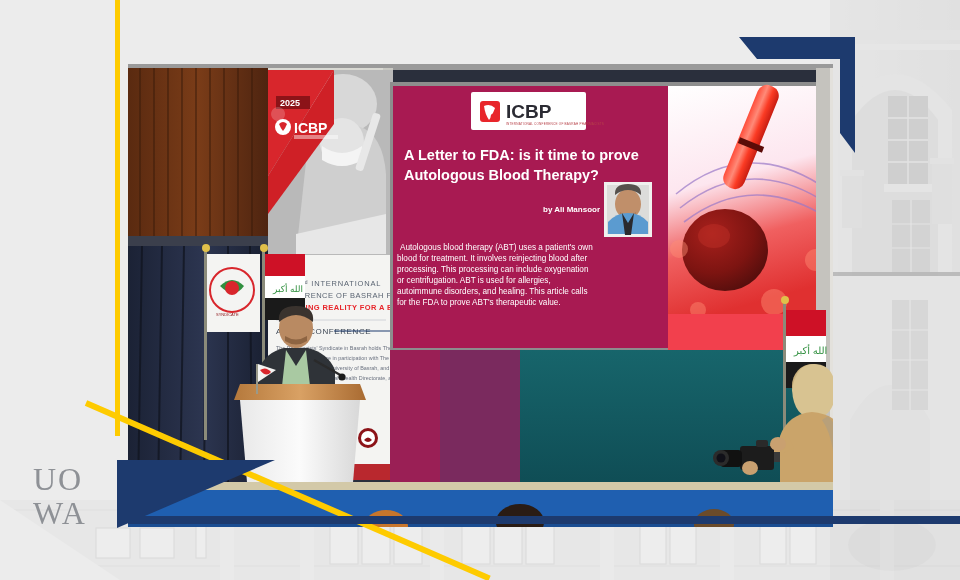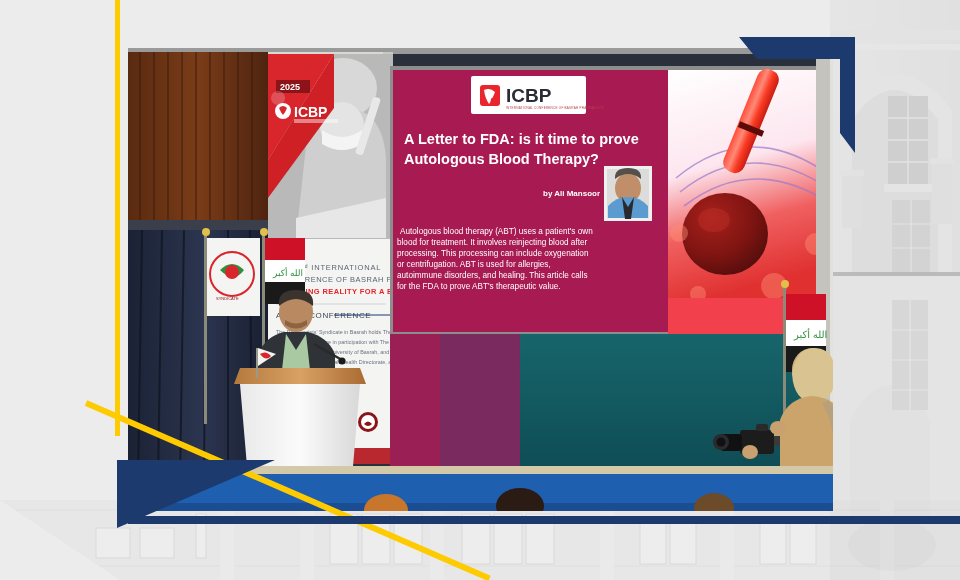--- a/index.html
+++ b/index.html
@@ -31,21 +31,21 @@
     width: 130px; height: 580px;
   }
   #wm-bottom {
     left: 0; bottom: 0;
     width: 960px; height: 80px;
   }
 
   
   #photo {
     position: absolute;
-    left: 128px; top: 48px;
+    left: 128px; top: 64px;
     width: 705px; height: 463px;
     overflow: hidden;
     background: #1a1a22;
   }
   #photo svg { display: block; }
 
   
   #yellow-vline {
     position: absolute;
     left: 115px; top: 0;
@@ -487,14 +487,18 @@
   <div id="yellow-diag"></div>
   <div id="navy-tri-bl"></div>
 
   <svg id="navy-bracket-tr" viewBox="0 0 116 116">
     <polygon points="0,0 116,0 116,116 101,96 101,22 18,22" fill="#1d3a6e"></polygon>
   </svg>
 
   <div id="navy-bar-bottom"></div>
   <div id="white-wedge-bl"></div>
 
+  <div id="uowa-logo">
+    <span class="ln">UO</span>
+    <span class="ln">WA</span>
+  </div>
 
 </div>
 
 </body></html>

